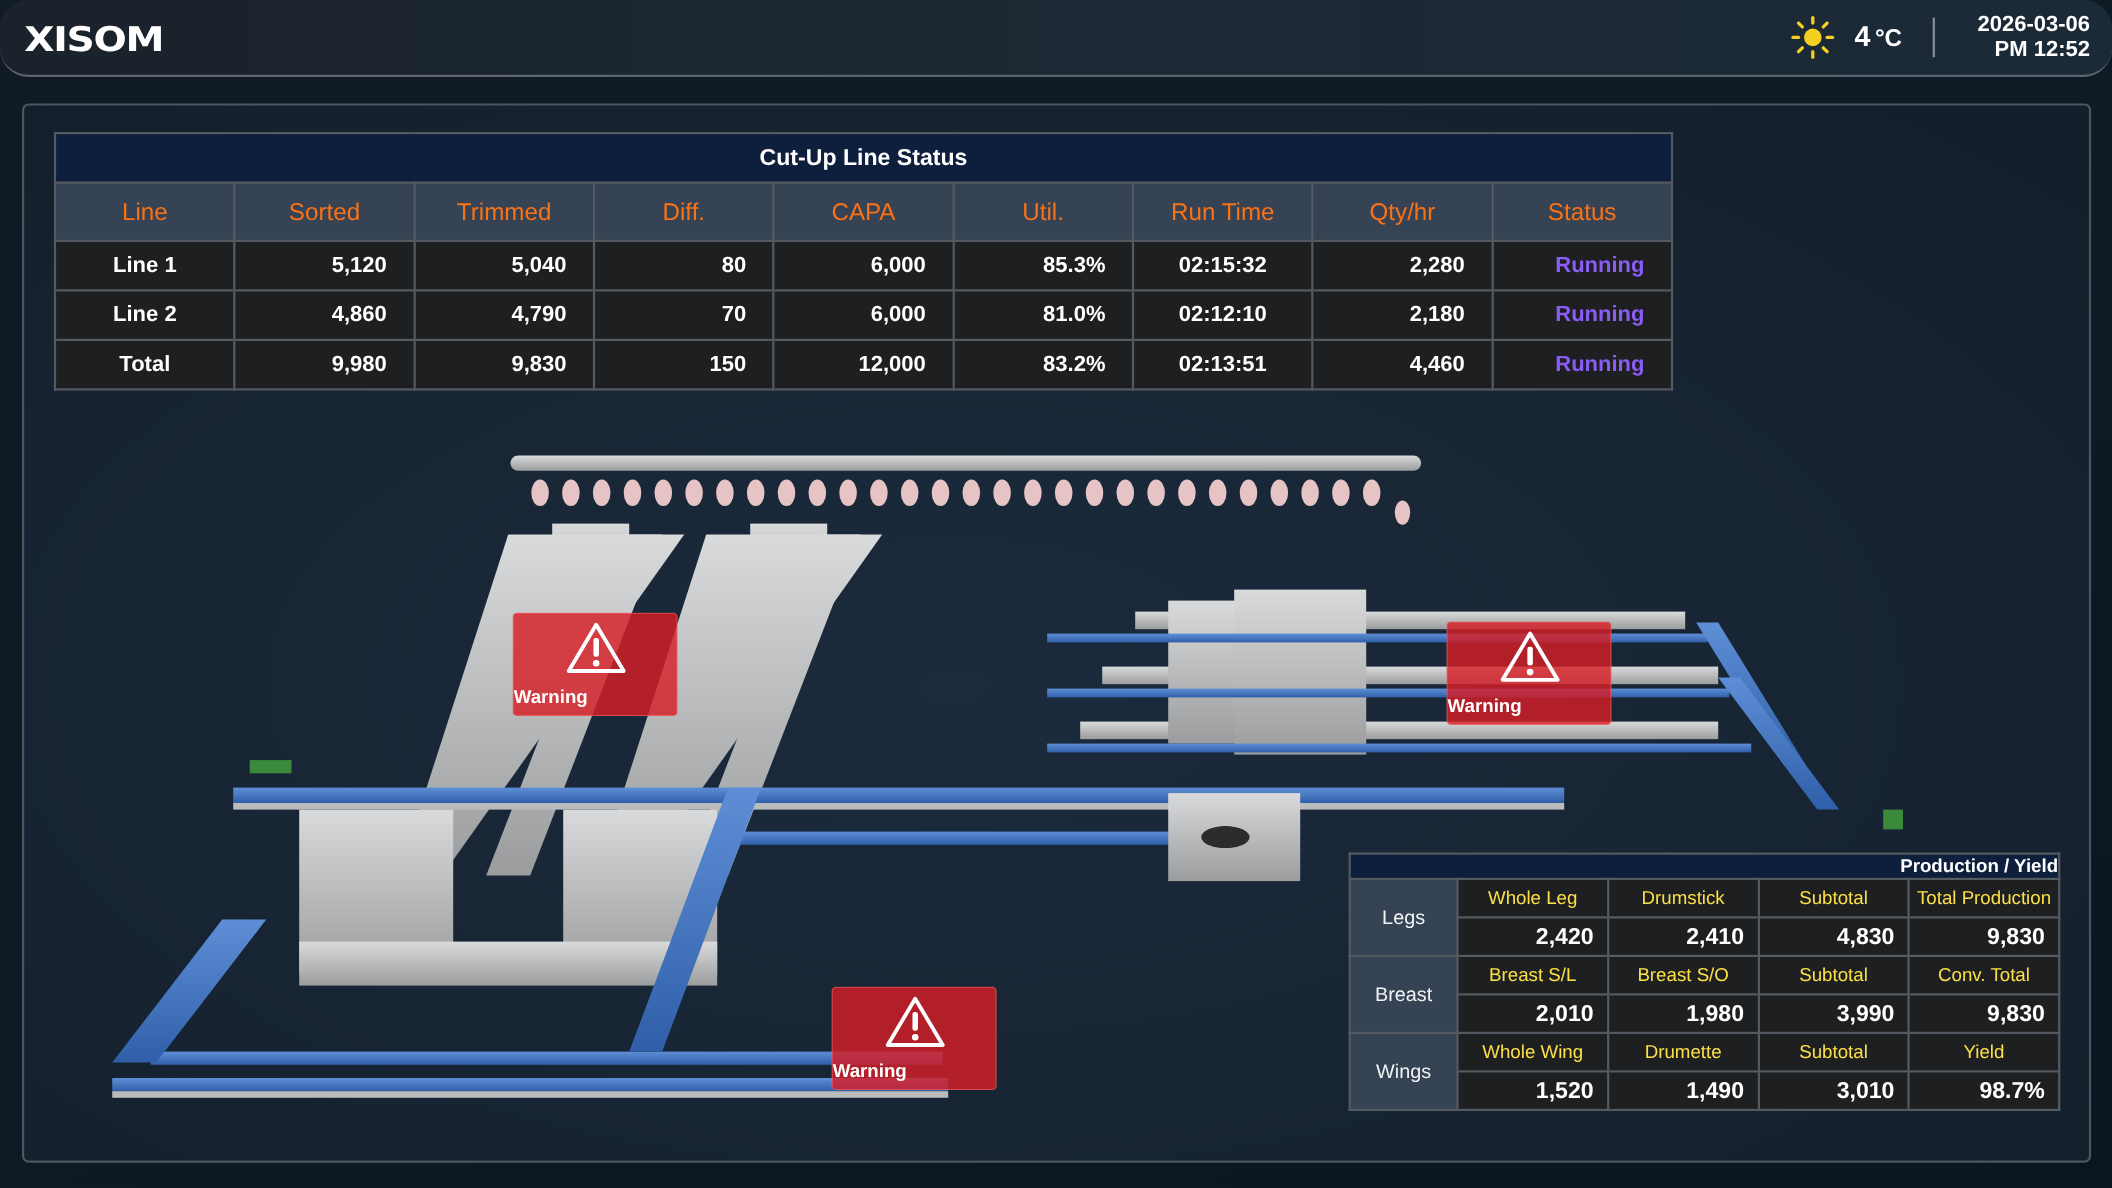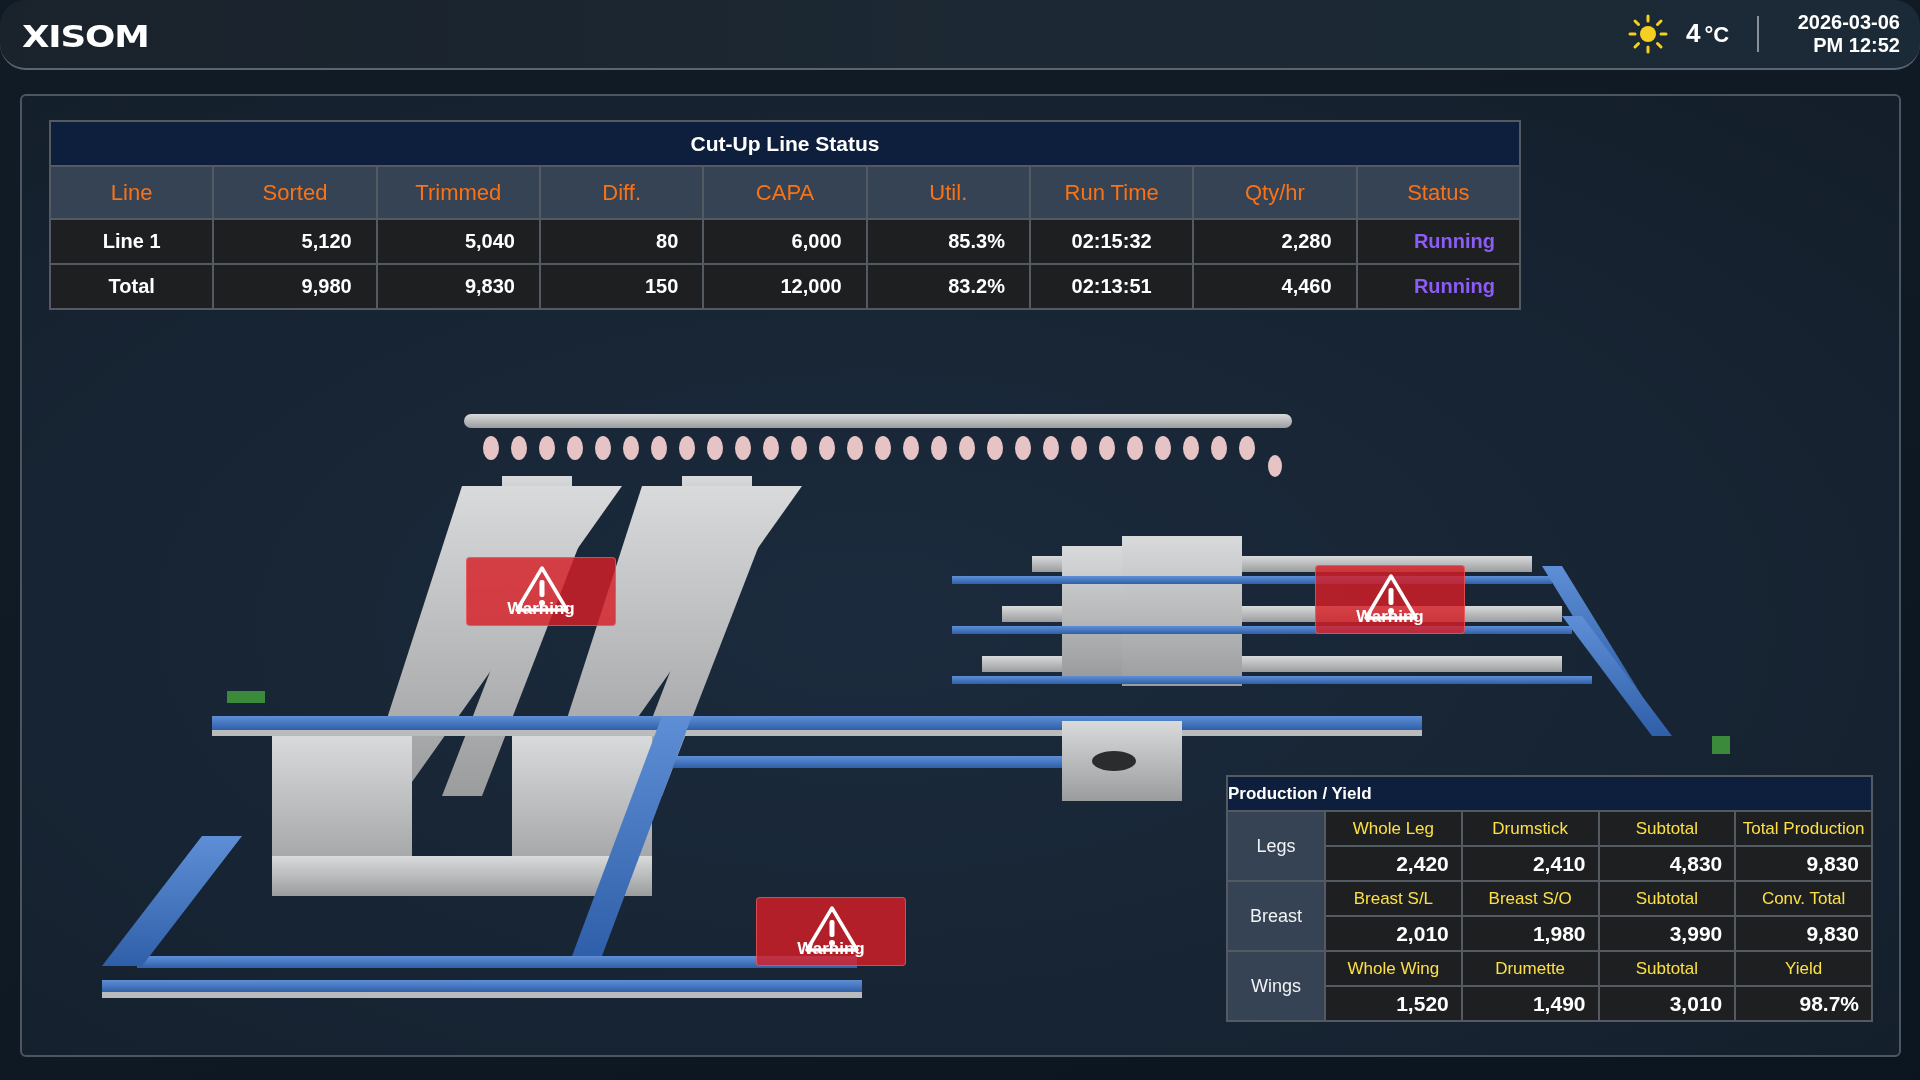--- a/index.html
+++ b/index.html
@@ -61,38 +61,38 @@
     background: #1d1f20; height: 45px; font-size: 20px; font-weight: bold; padding: 0 24px;
   }
   .status-table td.l { text-align: center; }
   .status-table td.r { text-align: right; }
   .status-table td.run { color: #8b5cf6; text-align: right; }
 
   
   .scene { position: absolute; left: 0; top: 0; width: 1881px; height: 963px; }
 
   .warn {
-    position: absolute; width: 150px; height: 69px;
+    position: absolute; width: 150px; height: 94px;
     background: rgba(214, 30, 38, 0.82); border-radius: 4px;
     border: 1px solid rgba(255,120,120,0.5);
-    text-align: center; cursor: pointer;
+    cursor: pointer;
   }
   .warn svg { position: absolute; left: 47px; top: 6px; }
   .warn .wl {
     position: absolute; left: 0; right: 0; bottom: 6px; font-size: 17px; font-weight: bold; color: #fff;
   }
 
   
   .yield-table {
     position: absolute; left: 1204px; top: 679px; width: 647px;
     border-collapse: collapse; table-layout: fixed;
   }
   .yield-table td { border: 2px solid #545a62; }
   .yield-table .cap {
-    background: #0d1f3c; height: 35px; text-align: left; font-size: 17px; font-weight: bold;
+    background: #0d1f3c; height: 23px; text-align: right; font-size: 17px; font-weight: bold;
   }
   .yield-table .grp {
     background: #364354; text-align: center; font-size: 18px; color: #f1f3f5;
   }
   .yield-table .lbl {
     background: #1d1f20; height: 35px; text-align: center; font-size: 17px; color: #fde047;
     white-space: nowrap; padding: 0 2px;
   }
   .yield-table .val {
     background: #1d1f20; height: 35px; text-align: right; font-size: 21px; font-weight: bold;
@@ -239,20 +239,31 @@
       <td class="c r">5,120</td>
       <td class="c r">5,040</td>
       <td class="c r">80</td>
       <td class="c r">6,000</td>
       <td class="c r">85.3%</td>
       <td class="c l">02:15:32</td>
       <td class="c r">2,280</td>
       <td class="c run">Running</td>
     </tr>
     <tr>
+      <td class="c l">Line 2</td>
+      <td class="c r">4,860</td>
+      <td class="c r">4,790</td>
+      <td class="c r">70</td>
+      <td class="c r">6,000</td>
+      <td class="c r">81.0%</td>
+      <td class="c l">02:12:10</td>
+      <td class="c r">2,180</td>
+      <td class="c run">Running</td>
+    </tr>
+    <tr>
       <td class="c l">Total</td>
       <td class="c r">9,980</td>
       <td class="c r">9,830</td>
       <td class="c r">150</td>
       <td class="c r">12,000</td>
       <td class="c r">83.2%</td>
       <td class="c l">02:13:51</td>
       <td class="c r">4,460</td>
       <td class="c run">Running</td>
     </tr>

